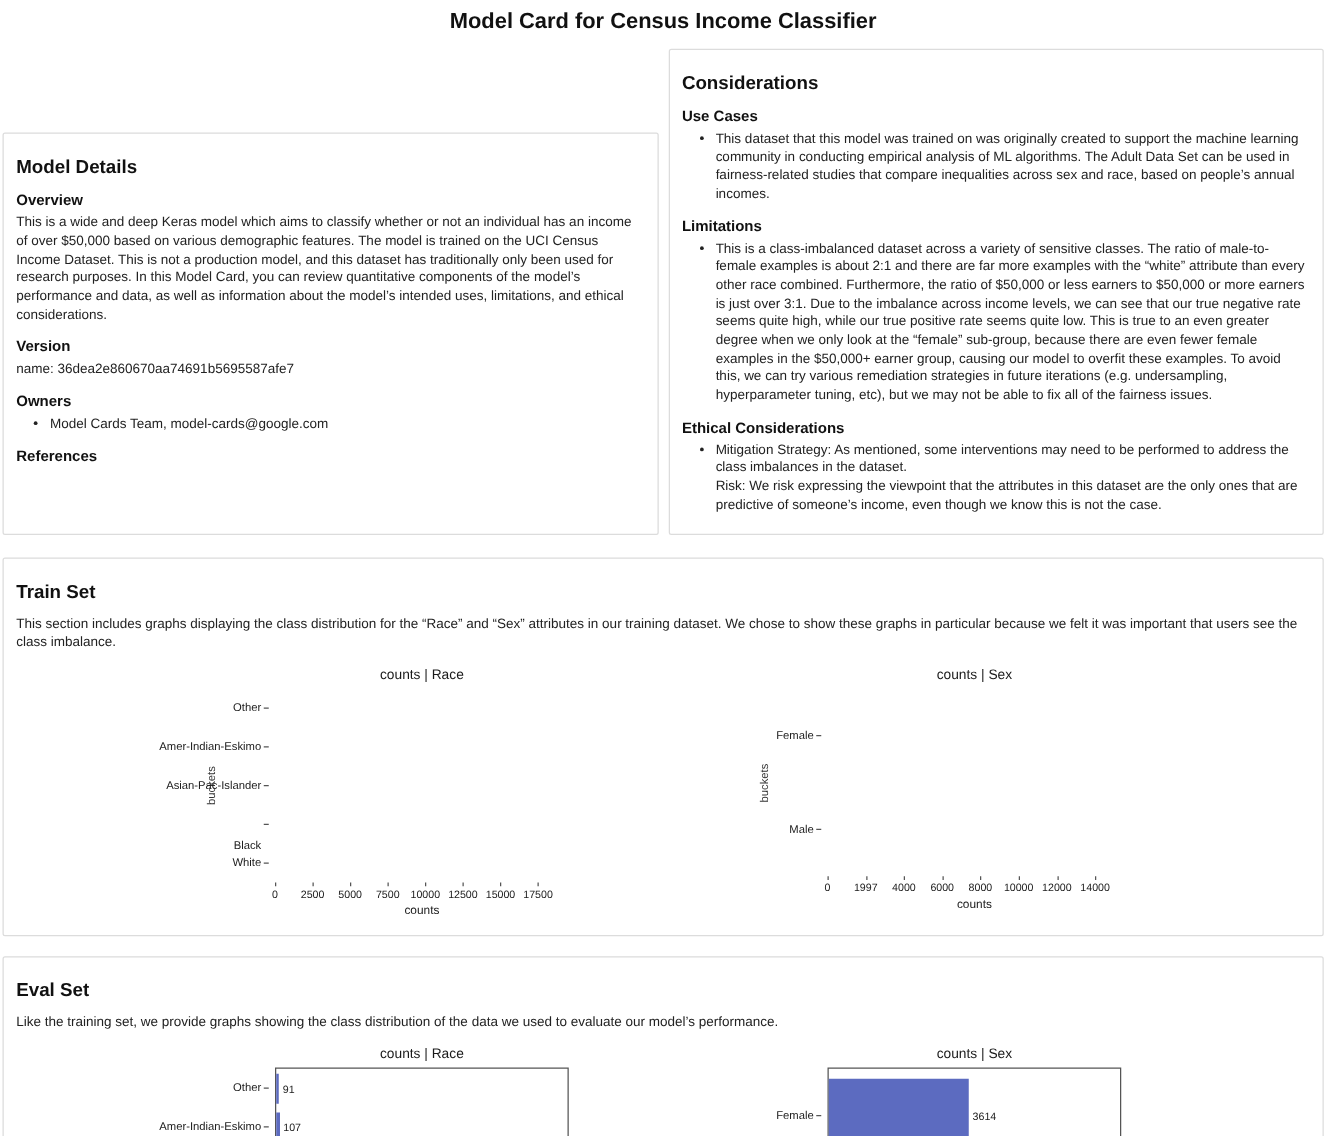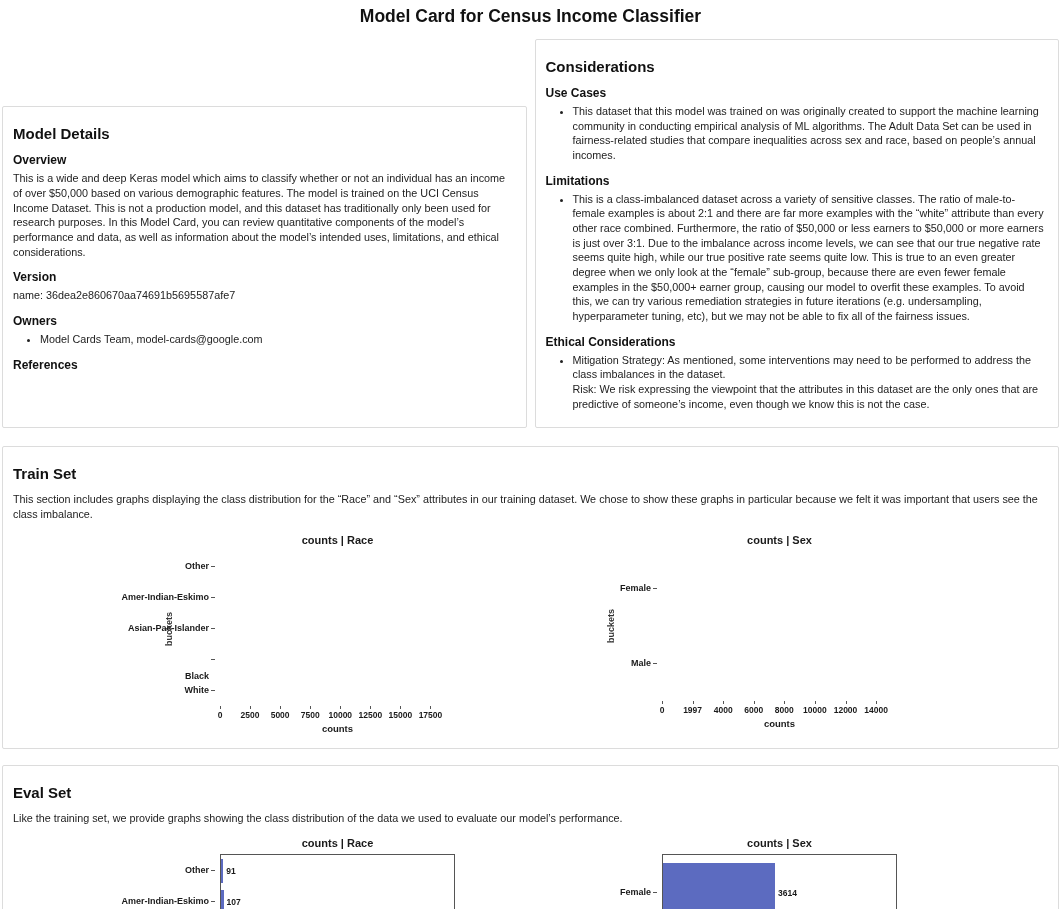--- a/index.html
+++ b/index.html
@@ -62,21 +62,20 @@
     display: flex;
     justify-content: space-evenly;
     align-items: flex-start;
     margin-top: 12px;
   }
   
   .chart-grid {
     display: grid;
     grid-template-columns: 14px max-content 235px;
     column-gap: 5px;
-    font-weight: bold;
   }
   .chart-title {
     grid-column: 3; grid-row: 1;
     text-align: center;
     font-size: 11px;
     color: #1a1a1a;
     margin-bottom: 5px;
     white-space: nowrap;
   }
   .ylab {

